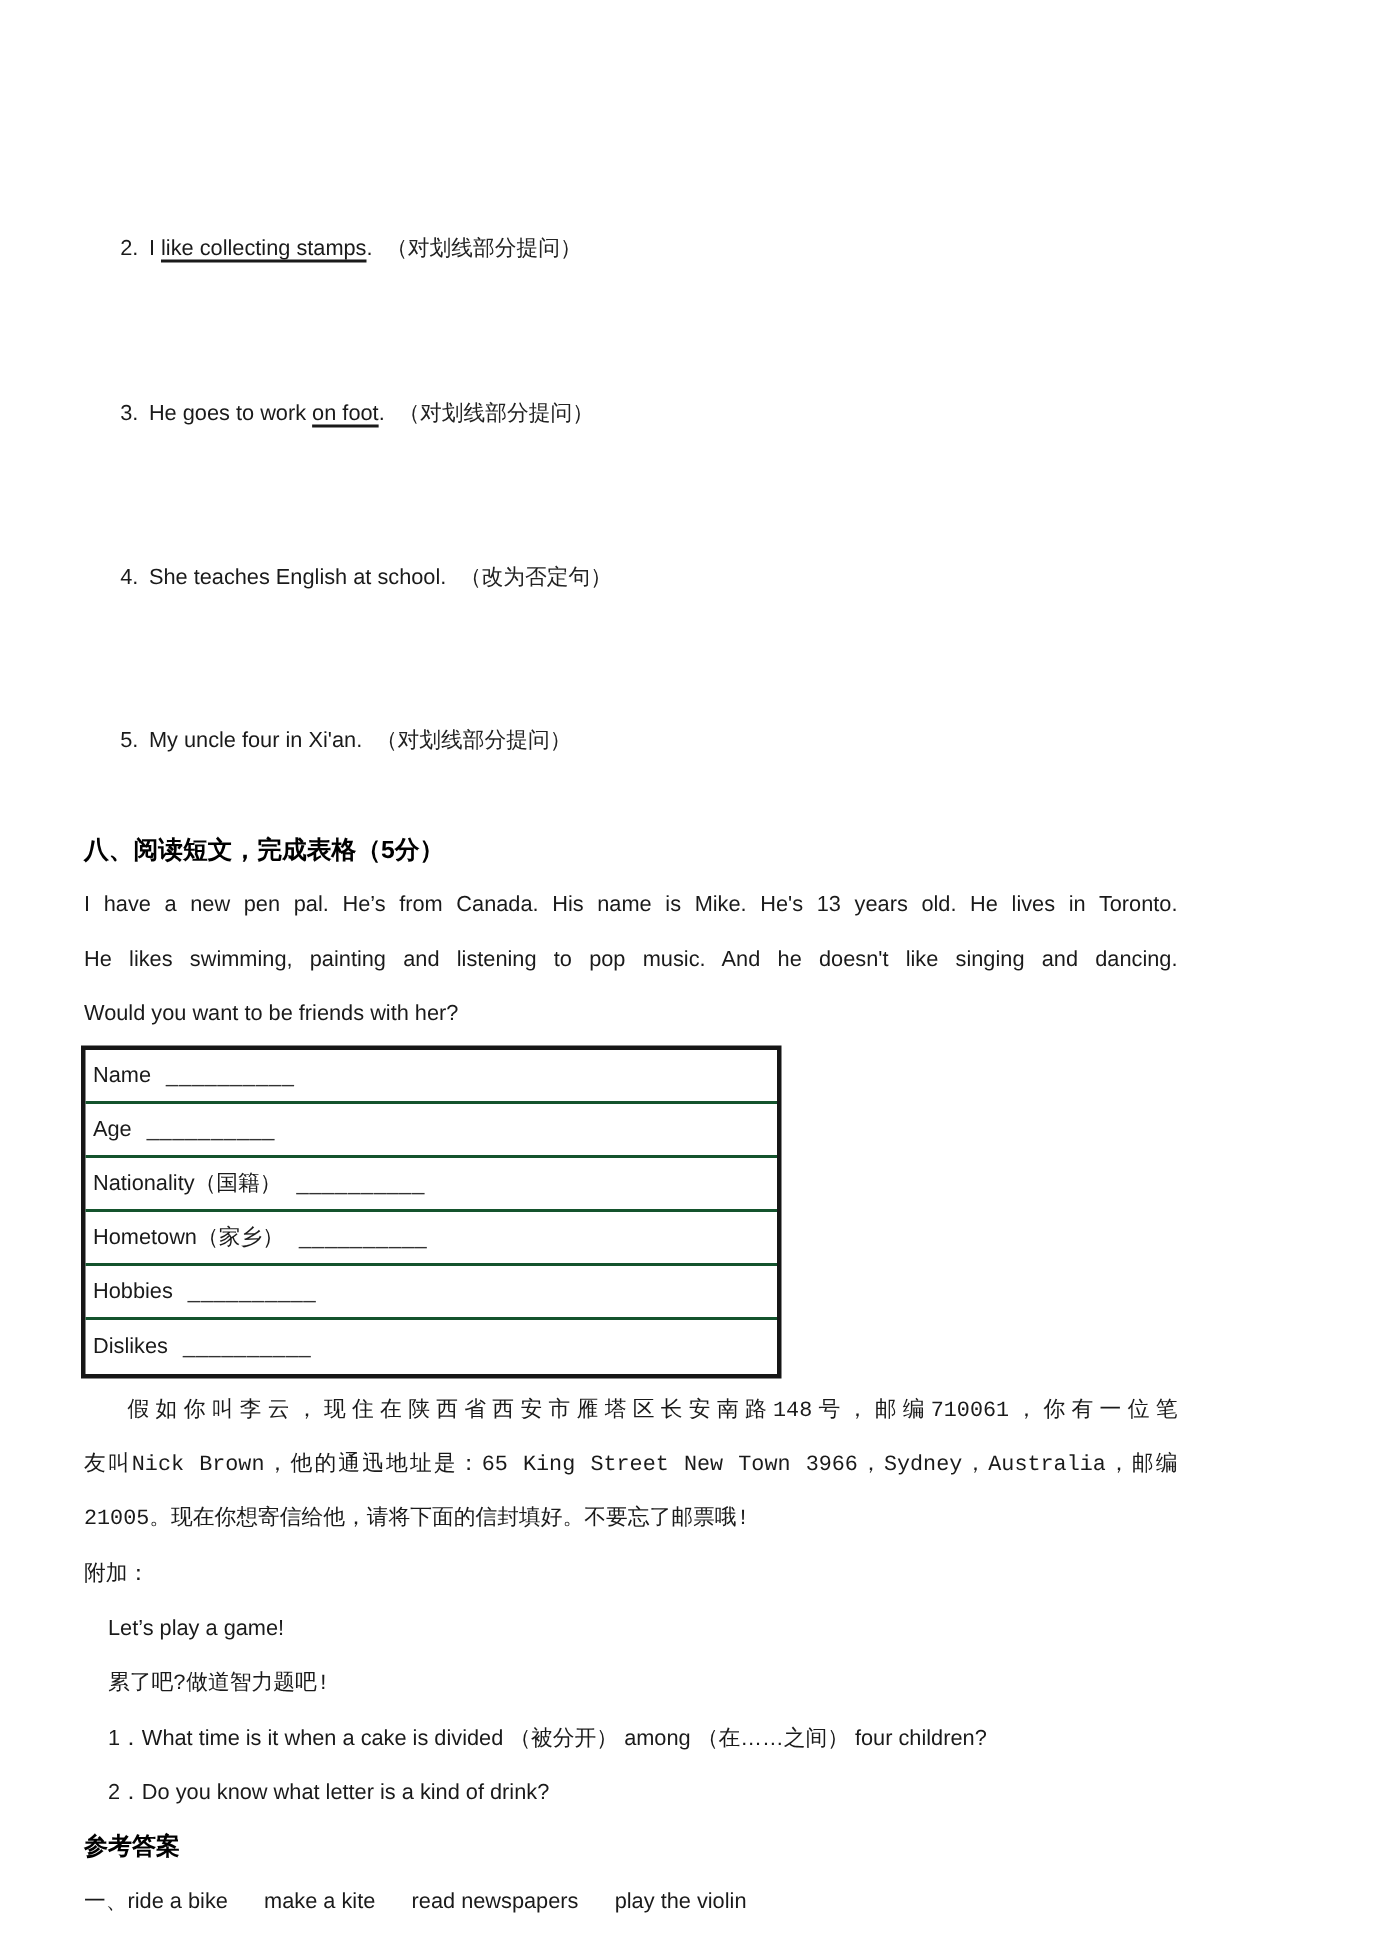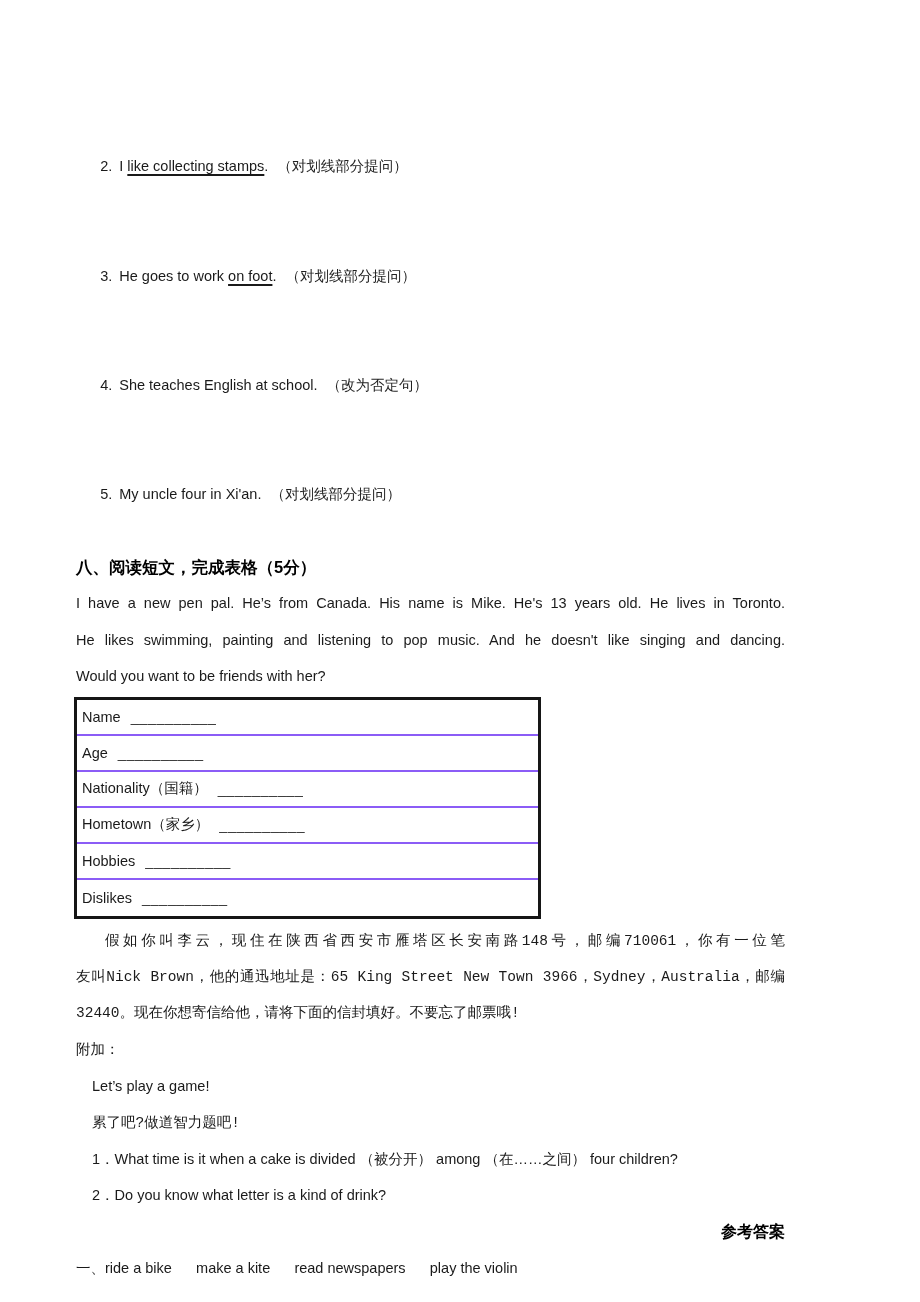--- a/index.html
+++ b/index.html
@@ -6,21 +6,21 @@
   html, body { background: #ffffff; }
   body {
     width: 920px; height: 1302px;
     font-family: "Liberation Sans", sans-serif;
     color: #1a1a1a;
     overflow: hidden;
   }
   .page {
     position: relative;
     width: 920px; height: 1142px;
-    padding: 112px 135px 0 76px;
+    padding: 112px 135px 0 56px;
   }
   .line {
     line-height: 36.4px;
     font-size: 14.5px;
     white-space: pre-wrap;
   }
   .just {
     white-space: normal;
     text-align: justify;
     text-align-last: justify;
@@ -49,34 +49,34 @@
   .info-table {
     width: 467px;
     margin: 2px 0 4px -2px;
     border: 3px solid #161616;
   }
   .info-row {
     height: 36px;
     display: flex;
     align-items: center;
     padding-left: 5px;
-    border-bottom: 2px solid #8b5cf6;
+    border-bottom: 2px solid #14532d;
     font-size: 14.5px;
   }
   .info-row:last-child { border-bottom: none; }
   .blank {
     margin-left: 10px;
     letter-spacing: 0.5px;
     color: #333;
   }
   .answers-title {
     line-height: 36.4px;
     font-size: 16px;
     font-weight: bold;
-    text-align: right;
+    text-align: left;
     color: #000;
   }
 </style>
 </head>
 <body>
 
 <div class="page">
 
   <div>
     <div class="line">
@@ -123,21 +123,21 @@
       <div class="info-row">
         <span>Dislikes</span>
         <span class="blank">__________</span>
       </div>
     </div>
   </div>
 
   <div>
     <div class="line just indent2em cjk-serif">假如你叫李云，现住在陕西省西安市雁塔区长安南路148号，邮编710061，你有一位笔</div>
     <div class="line just cjk-serif">友叫Nick Brown，他的通迅地址是：65 King Street New Town 3966，Sydney，Australia，邮编</div>
-    <div class="line cjk-serif">32440。现在你想寄信给他，请将下面的信封填好。不要忘了邮票哦!</div>
+    <div class="line cjk-serif">21005。现在你想寄信给他，请将下面的信封填好。不要忘了邮票哦!</div>
   </div>
 
   <div>
     <div class="line cjk-serif">附加：</div>
     <div class="line pad16">Let’s play a game!</div>
     <div class="line pad16 cjk-serif">累了吧?做道智力题吧!</div>
     <div class="line pad16">1．What time is it when a cake is divided （被分开） among （在……之间） four children?</div>
     <div class="line pad16">2．Do you know what letter is a kind of drink?</div>
   </div>
 

